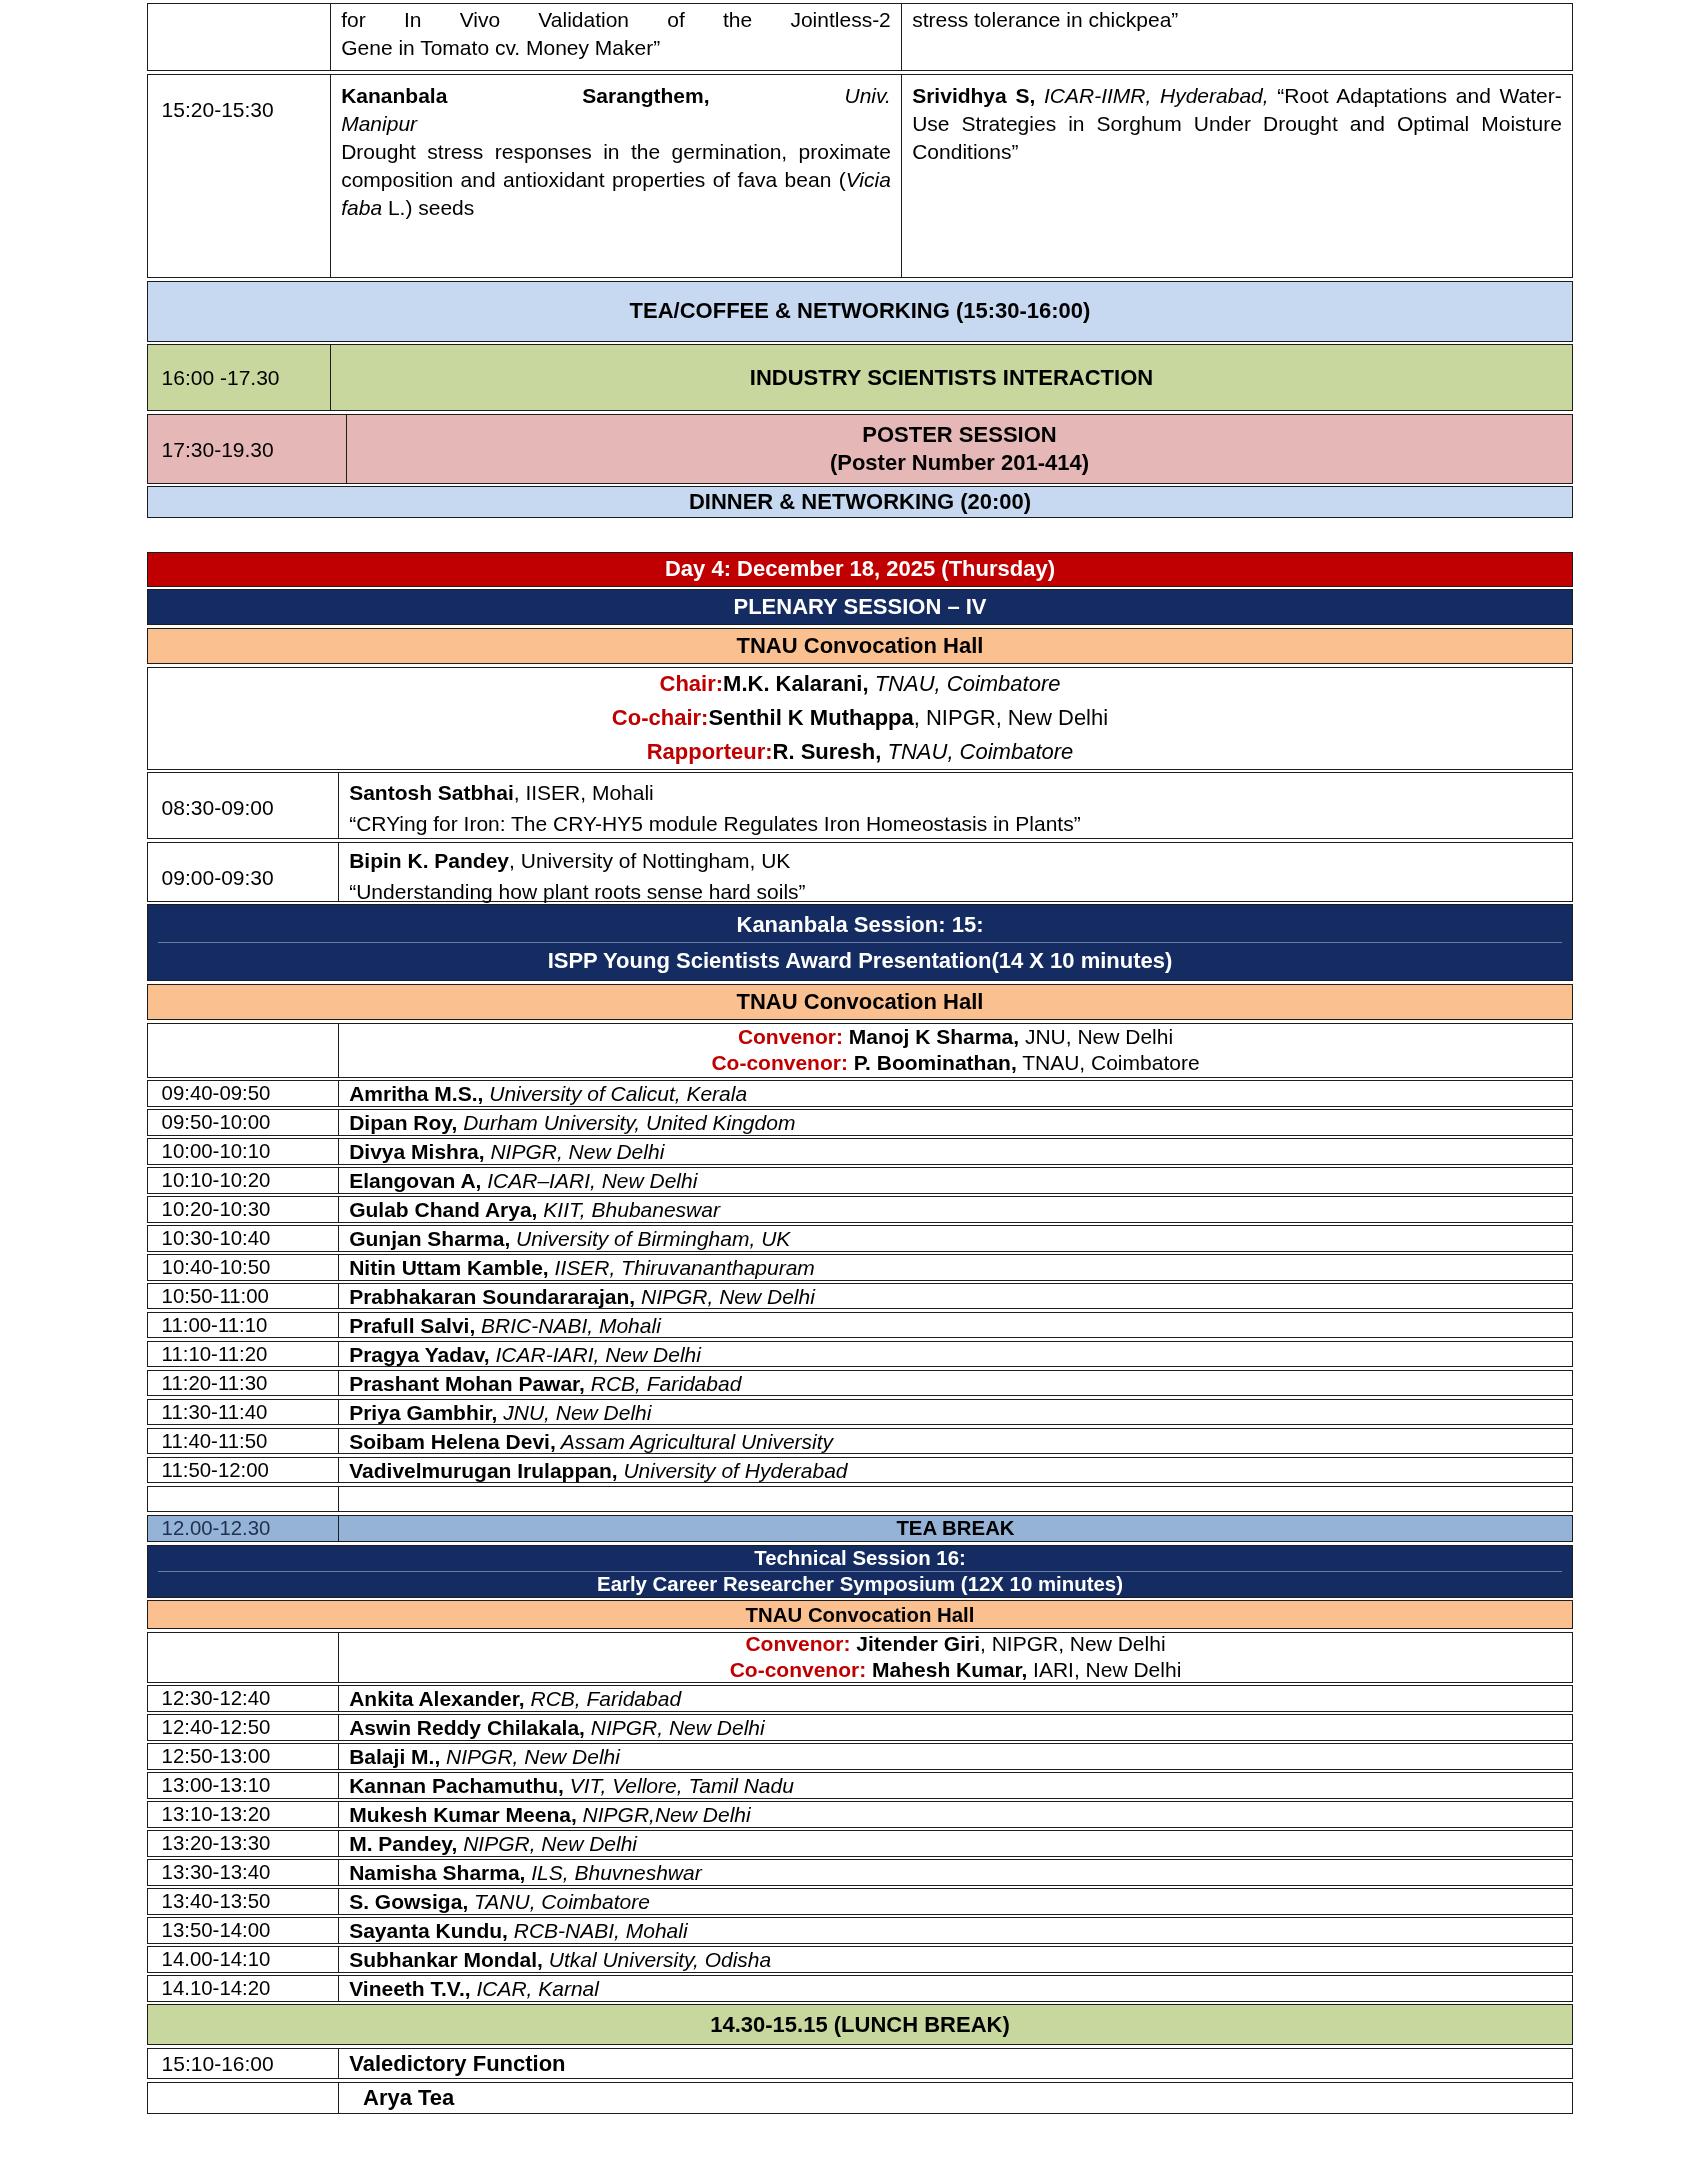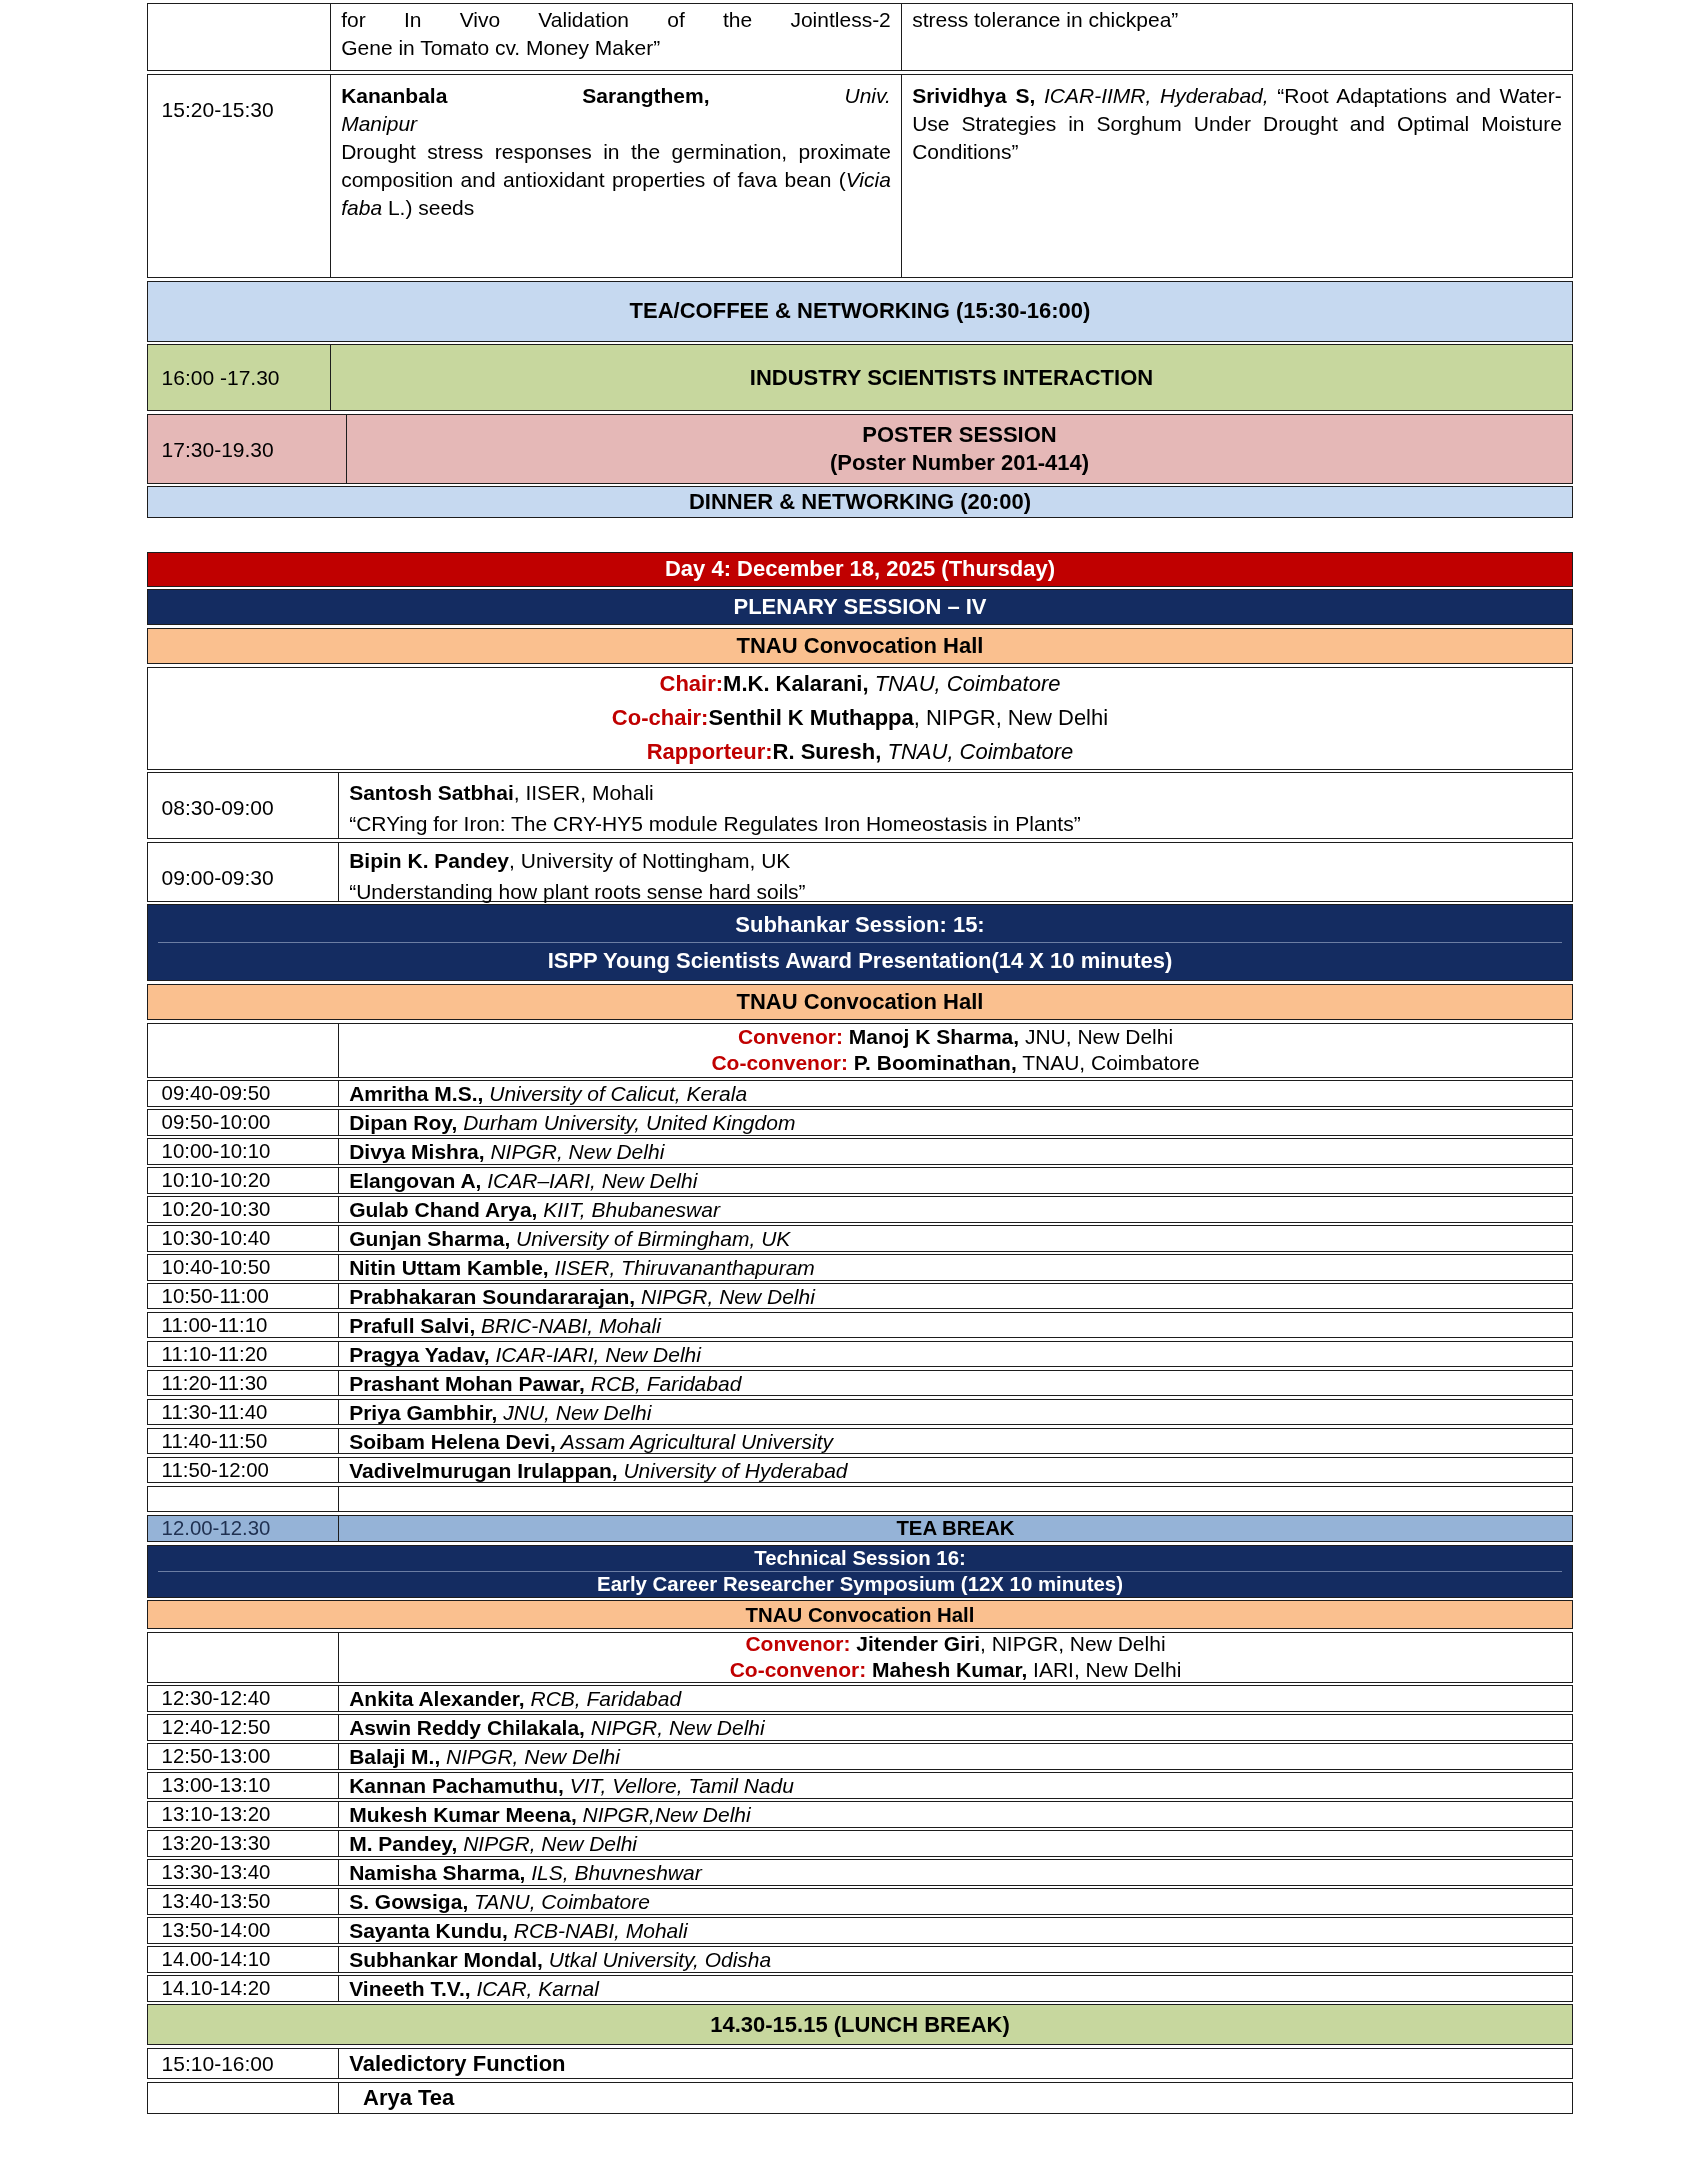--- a/index.html
+++ b/index.html
@@ -142,21 +142,21 @@
     <div class="row plenary" style="height:60px">
       <div class="cell time top">09:00-09:30</div>
       <div class="cell content" style="justify-content:flex-start;padding-top:1.7px">
         <div class="ln"><b>Bipin K. Pandey</b><span>, University of Nottingham, UK</span></div>
         <div class="ln">“Understanding how plant roots sense hard soils”</div>
       </div>
     </div>
 
     <div class="row band-navy" style="height:77px">
       <div class="cell full">
-        <div class="ln band-title" style="line-height:32px">Subhankar Session: 15:</div>
+        <div class="ln band-title" style="line-height:32px">Kananbala Session: 15:</div>
         <div class="navy-sep"></div>
         <div class="ln band-title" style="line-height:32px">ISPP Young Scientists Award Presentation(14 X 10 minutes)</div>
       </div>
     </div>
 
     <div class="row band-peach" style="height:36px">
       <div class="cell full band-title">TNAU Convocation Hall</div>
     </div>
 
     <div class="row conv-block" style="height:55px">

